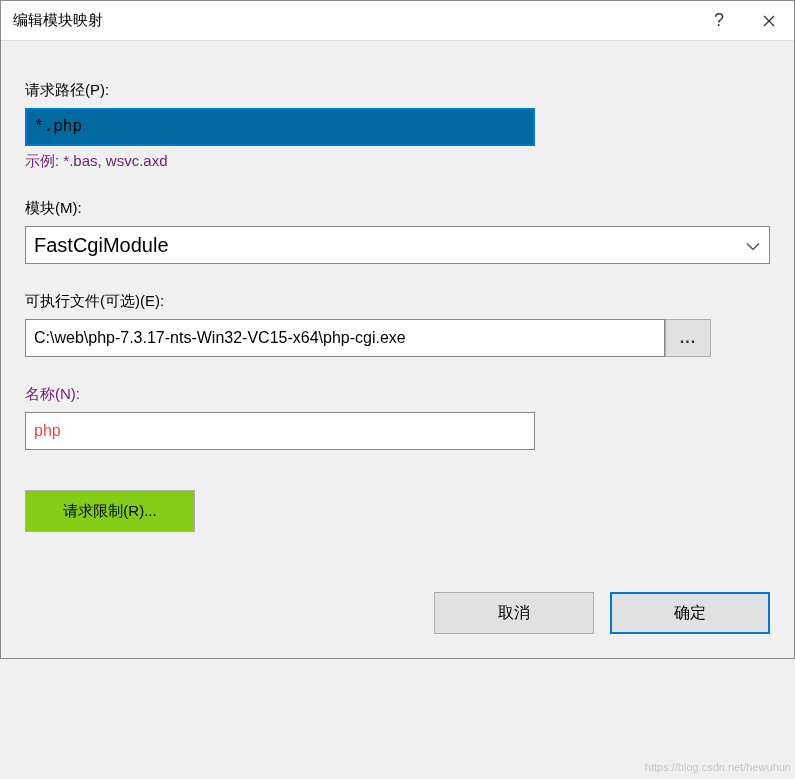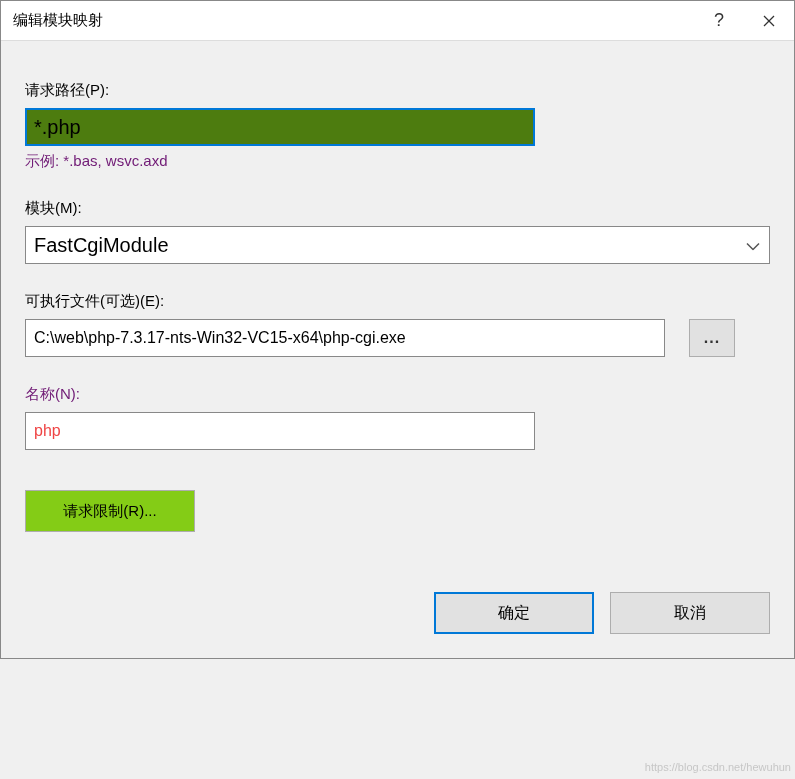--- a/index.html
+++ b/index.html
@@ -69,23 +69,23 @@
       color: #000;
       font-size: 15px;
     }
     .field-label.disabled {
       color: #701a75;
     }
     .text-input {
       width: 510px;
       height: 38px;
       padding: 4px 8px;
-      font-size: 20px;
-      font-family: Liberation Sans, sans-serif;
-      background: #4d7c0f;
+      font-size: 16px;
+      font-family: Liberation Mono, monospace;
+      background: #0369a1;
       border: 1px solid #888;
       outline: none;
     }
     .text-input.focused {
       border: 2px solid #0078d7;
       padding: 3px 7px;
     }
     .hint-text {
       margin-top: 6px;
       font-size: 15px;
@@ -112,21 +112,21 @@
       position: absolute;
       right: 10px;
       top: 50%;
       transform: translateY(-50%);
       pointer-events: none;
       color: #555;
     }
     .exec-row {
       display: flex;
       align-items: center;
-      gap: 24px;
+      gap: 0;
     }
     .exec-input {
       width: 640px;
       height: 38px;
       padding: 4px 8px;
       font-size: 16px;
       font-family: inherit;
       background: #fff;
       border: 1px solid #888;
       outline: none;
@@ -248,18 +248,18 @@
     </div>
 
     <div>
       <button class="restrict-btn">请求限制(R)...</button>
     </div>
 
     <div class="spacer"></div>
   </div>
 
   <div class="button-row">
+    <button class="dlg-btn">取消</button>
     <button class="dlg-btn primary">确定</button>
-    <button class="dlg-btn">取消</button>
   </div>
 
   <div class="watermark">https://blog.csdn.net/hewuhun</div>
 </div>
 
 </body></html>

